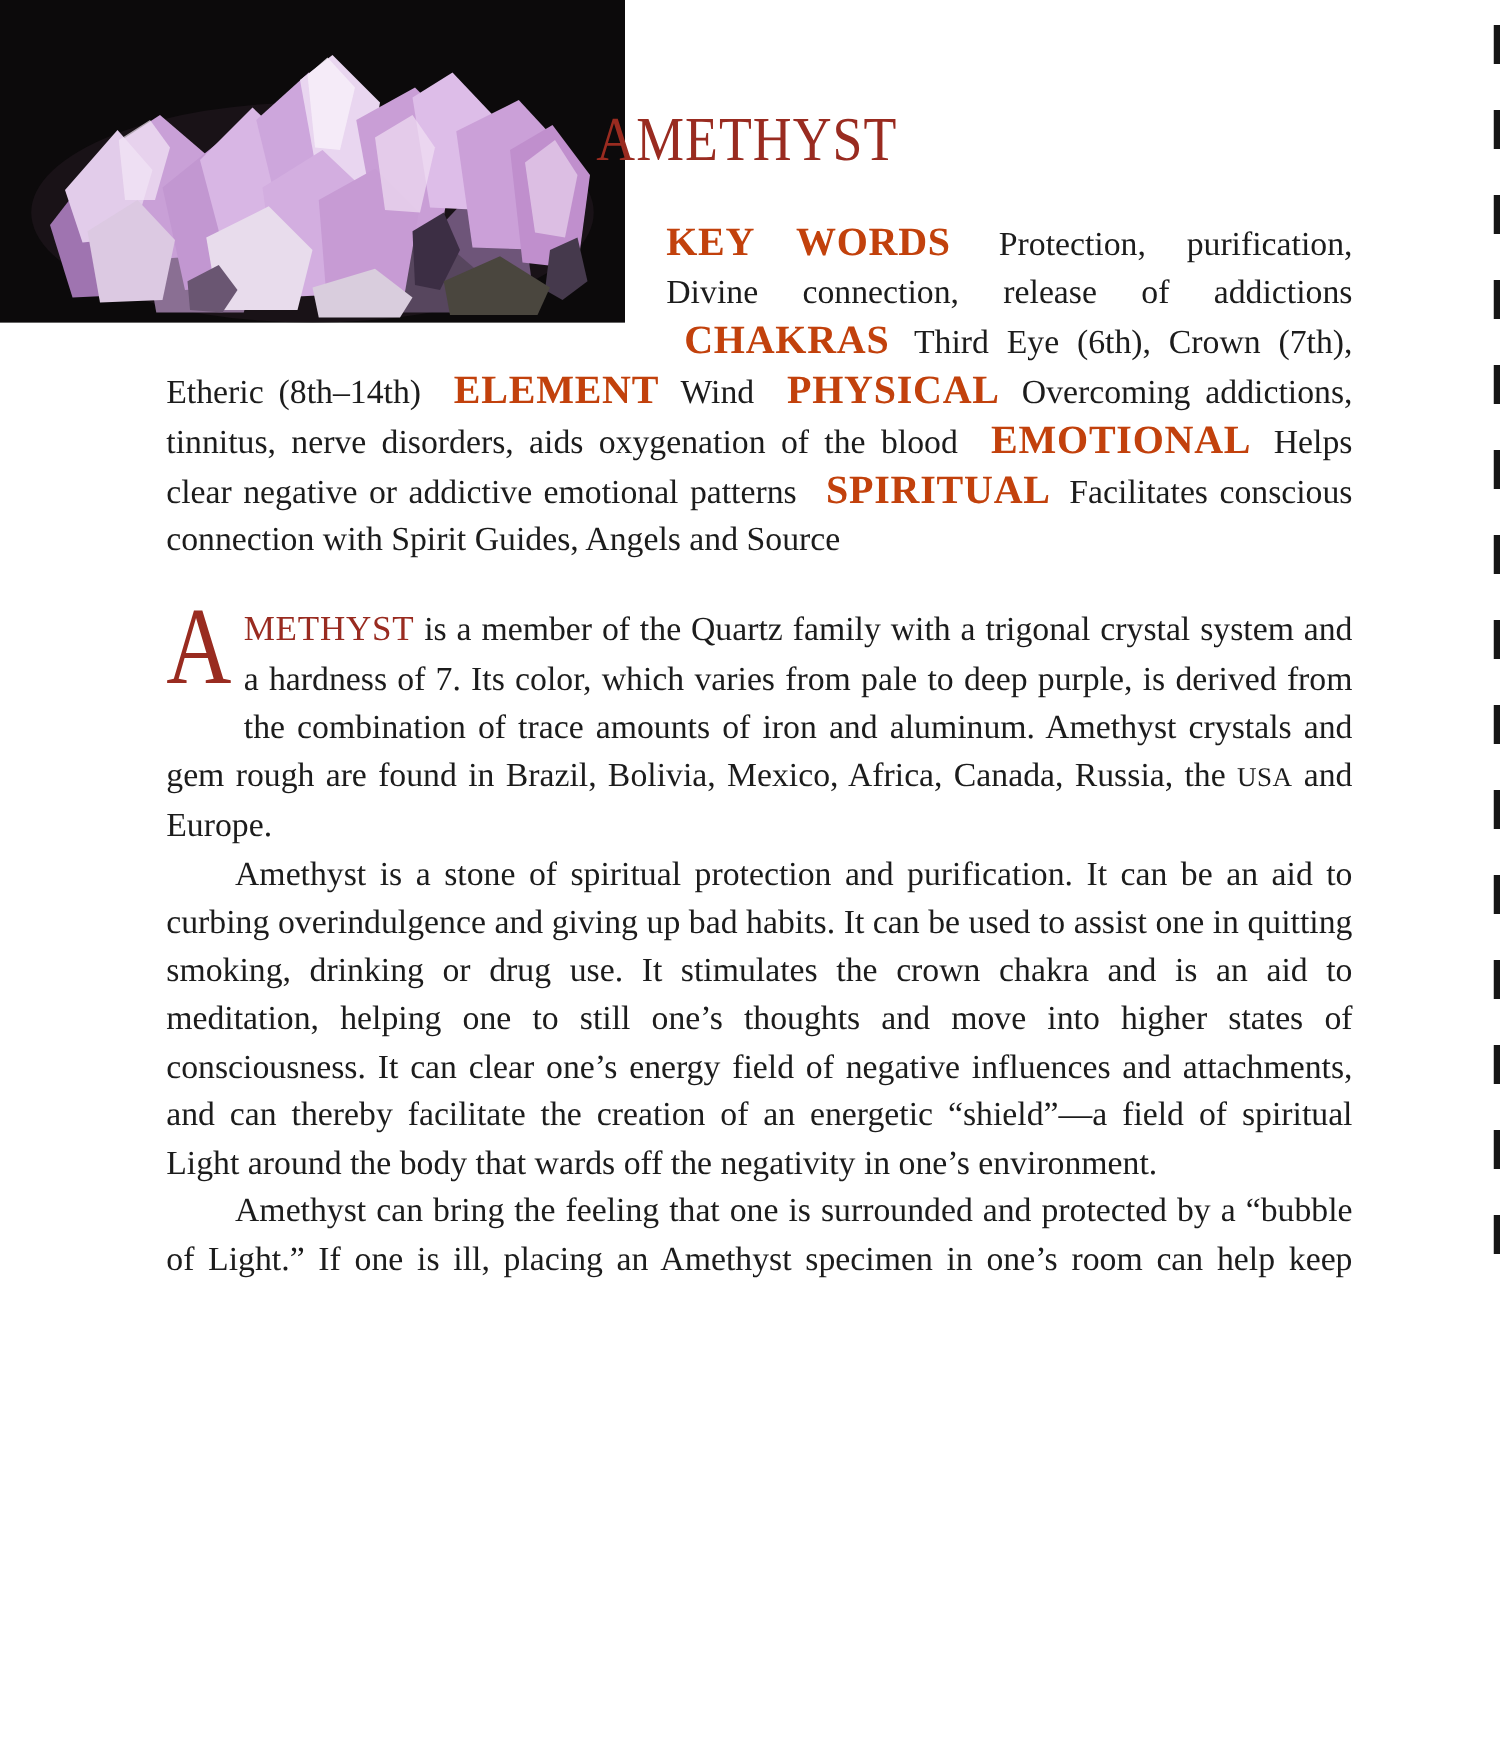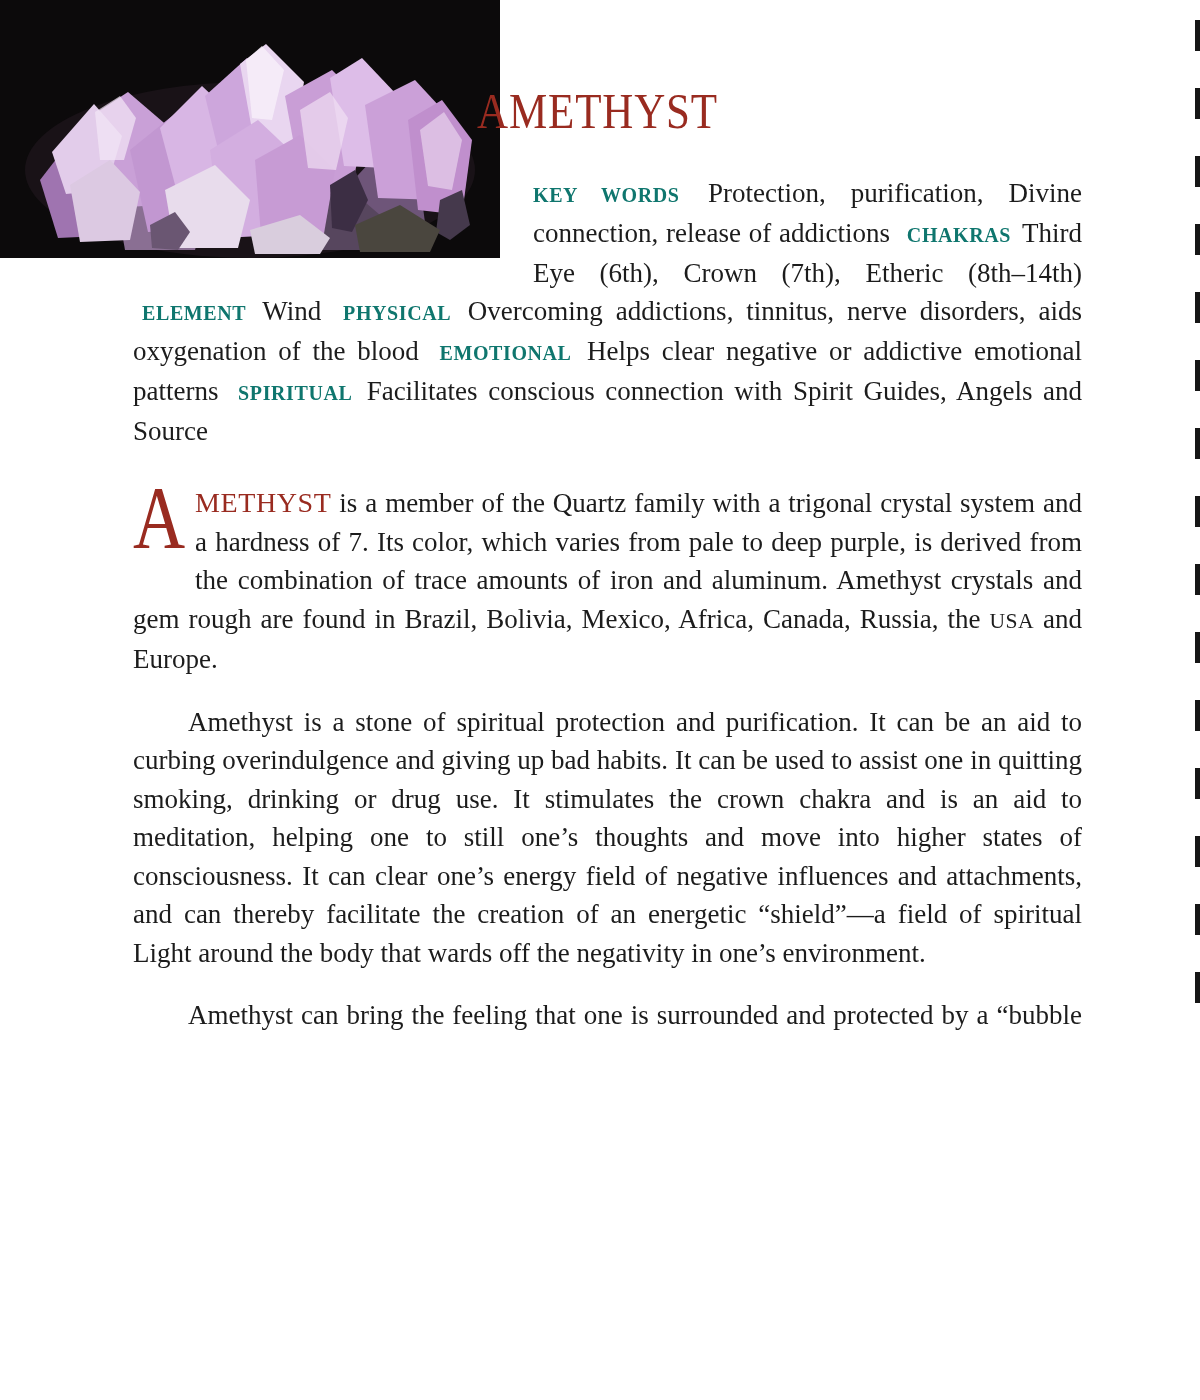--- a/index.html
+++ b/index.html
@@ -33,30 +33,30 @@
     margin:85px 0 0 0;padding:0;font-weight:400;color:#992b20;
     font-size:50px;line-height:52px;letter-spacing:1px;
     transform:scaleX(.86);transform-origin:0 50%;white-space:nowrap;
   }
 
   p.intro{
     margin:37px 0 0 0;font-size:27px;line-height:38px;text-align:justify;
     color:#1c1c1c;
   }
   .lbl{
-    font-weight:700;color:#0f766e;font-size:20px;letter-spacing:.6px;
+    font-weight:700;color:#c2410c;font-size:32px;letter-spacing:.6px;
     margin:0 .18em 0 .45em;
   }
   .lbl:first-child{margin-left:0;}
 
   .bodywrap{margin-top:34px;}
   p.body{
     margin:0;font-size:27px;line-height:38.5px;text-align:justify;color:#1c1c1c;
   }
-  p.body.indent{text-indent:55px;margin-top:24px;}
+  p.body.indent{text-indent:55px;}
 
   .dropcap{
     float:left;color:#992b20;font-size:88px;line-height:64px;height:77px;width:56px;
     margin:2px 6px 0 0;transform:scaleX(.82);transform-origin:0 0;
   }
   .lead{color:#992b20;font-size:28px;letter-spacing:.6px;}
   .sc{font-size:.8em;letter-spacing:.4px;}
 
   .pagenum{
     text-align:right;margin-top:16px;color:#6f604f;font-weight:700;

